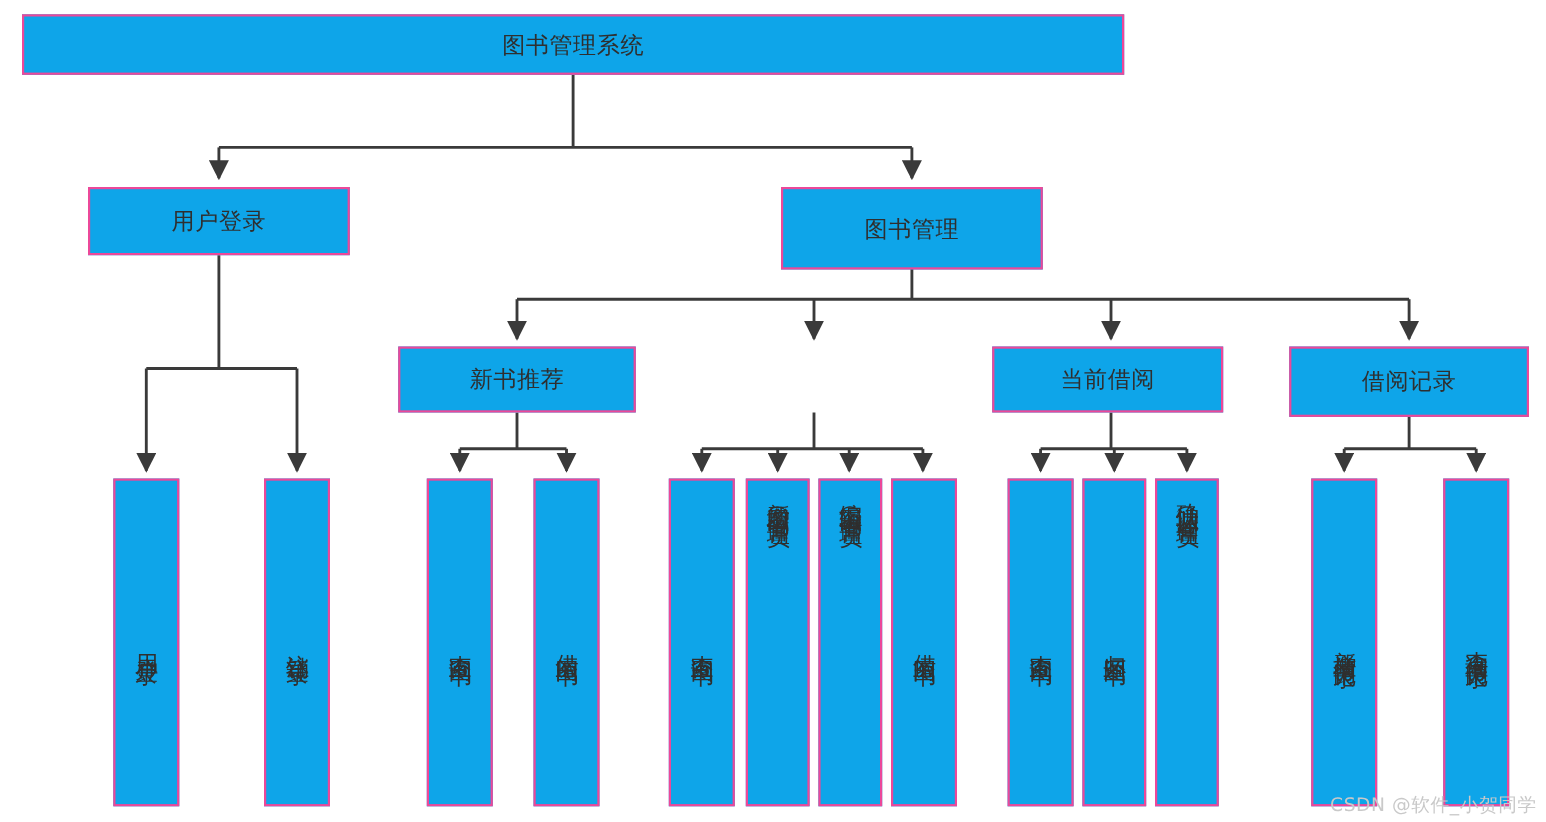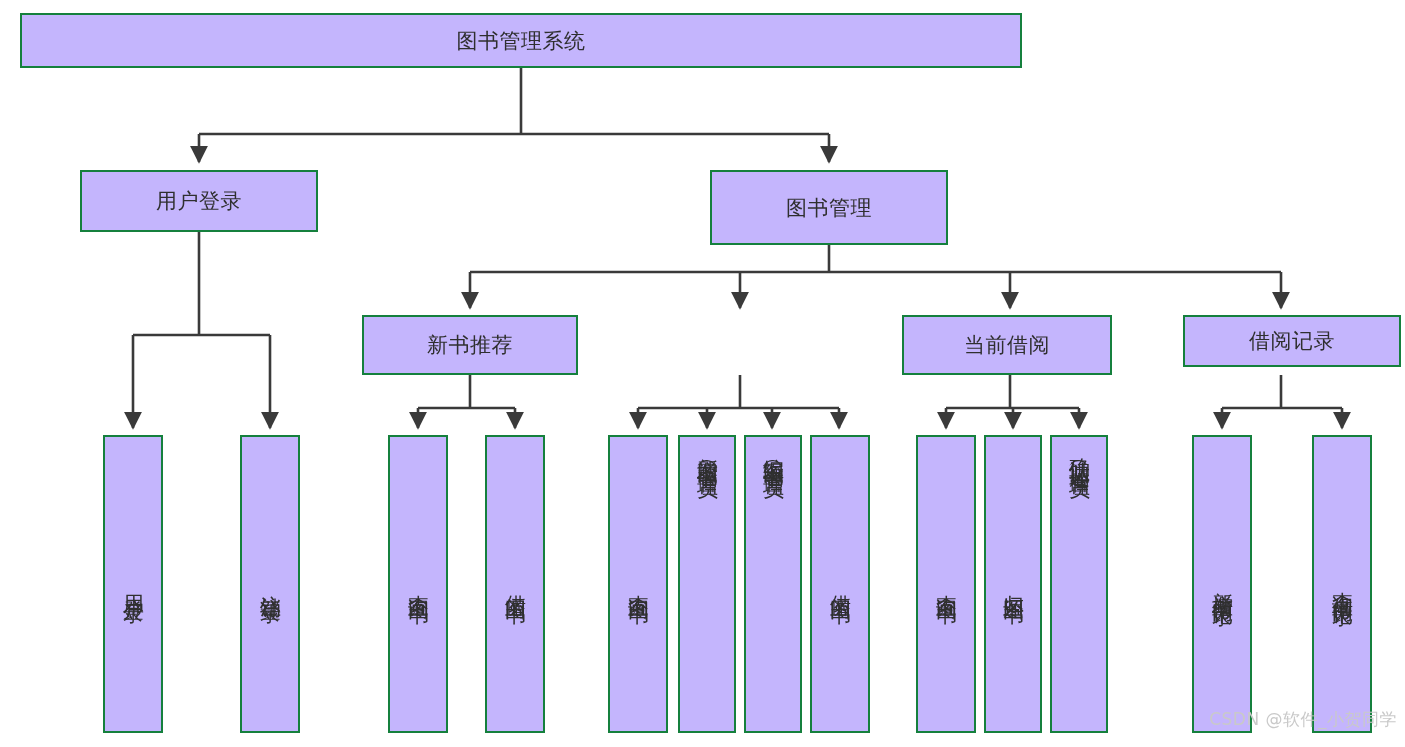--- a/index.html
+++ b/index.html
@@ -25,22 +25,22 @@
     position: absolute;
     left: 0;
     top: 0;
     width: 1405px;
     height: 747px;
     display: block;
   }
   .node-box {
     position: absolute;
     box-sizing: border-box;
-    border: 2px solid #15803d;
-    background: #c4b5fd;
+    border: 2px solid #ec4899;
+    background: #0ea5e9;
     display: flex;
     align-items: center;
     justify-content: center;
     color: #2f2f2f;
     overflow: hidden;
   }
   .node-box.h {
     font-size: 21px;
     letter-spacing: 0.5px;
   }
@@ -56,21 +56,21 @@
     letter-spacing: 3px;
     display: block;
   }
   .node-box.v.top-anchor {
     align-items: flex-start;
     padding-top: 4px;
   }
   .watermark {
     position: absolute;
     right: 8px;
-    bottom: 16px;
+    bottom: 4px;
     font-size: 17px;
     color: #c9c9c9;
     white-space: nowrap;
     letter-spacing: 0.5px;
     pointer-events: none;
   }
 </style>
 </head>
 <body>
 
@@ -136,21 +136,21 @@
   <div class="node-box h" style="left:710px; top:170px; width:238px; height:75px;">
     <span>图书管理</span>
   </div>
 
   <div class="node-box h" style="left:362px; top:315px; width:216px; height:60px;">
     <span>新书推荐</span>
   </div>
   <div class="node-box h" style="left:902px; top:315px; width:210px; height:60px;">
     <span>当前借阅</span>
   </div>
-  <div class="node-box h" style="left:1172px; top:315px; width:218px; height:52px;margin-left:11px;">
+  <div class="node-box h" style="left:1172px; top:315px; width:218px; height:64px;">
     <span>借阅记录</span>
   </div>
 
   <div class="node-box v" style="left:103px; top:435px; width:60px; height:298px;">
     <span class="vtext">用户登录</span>
   </div>
   <div class="node-box v" style="left:240px; top:435px; width:60px; height:298px;">
     <span class="vtext">注销登录</span>
   </div>
 

